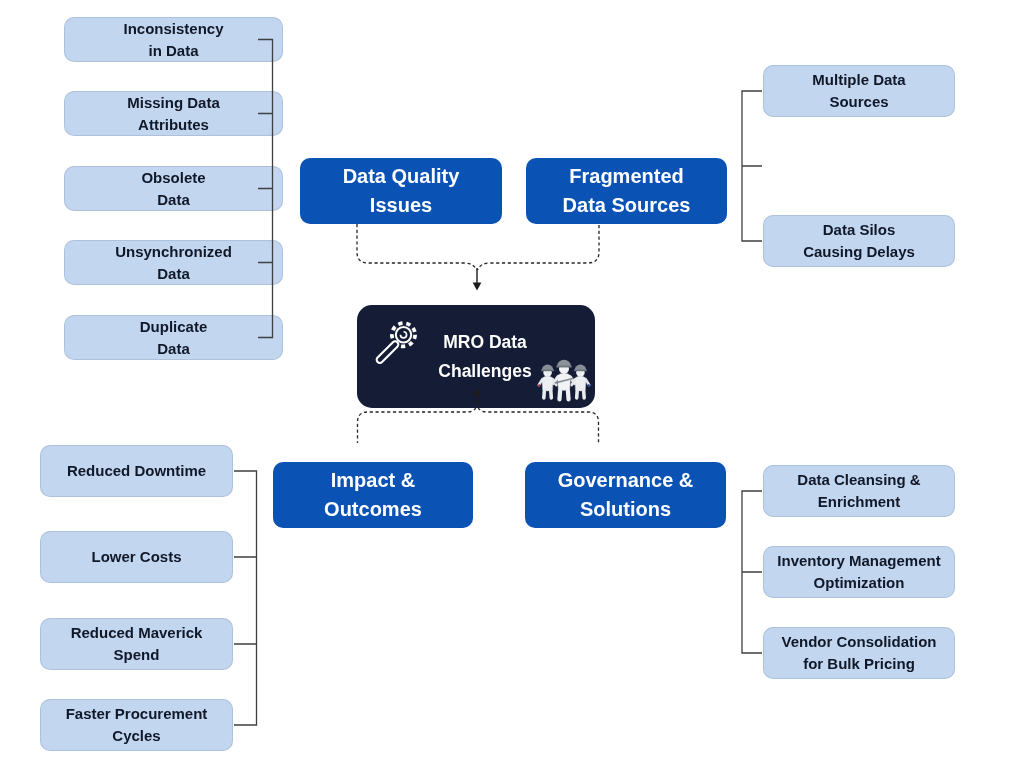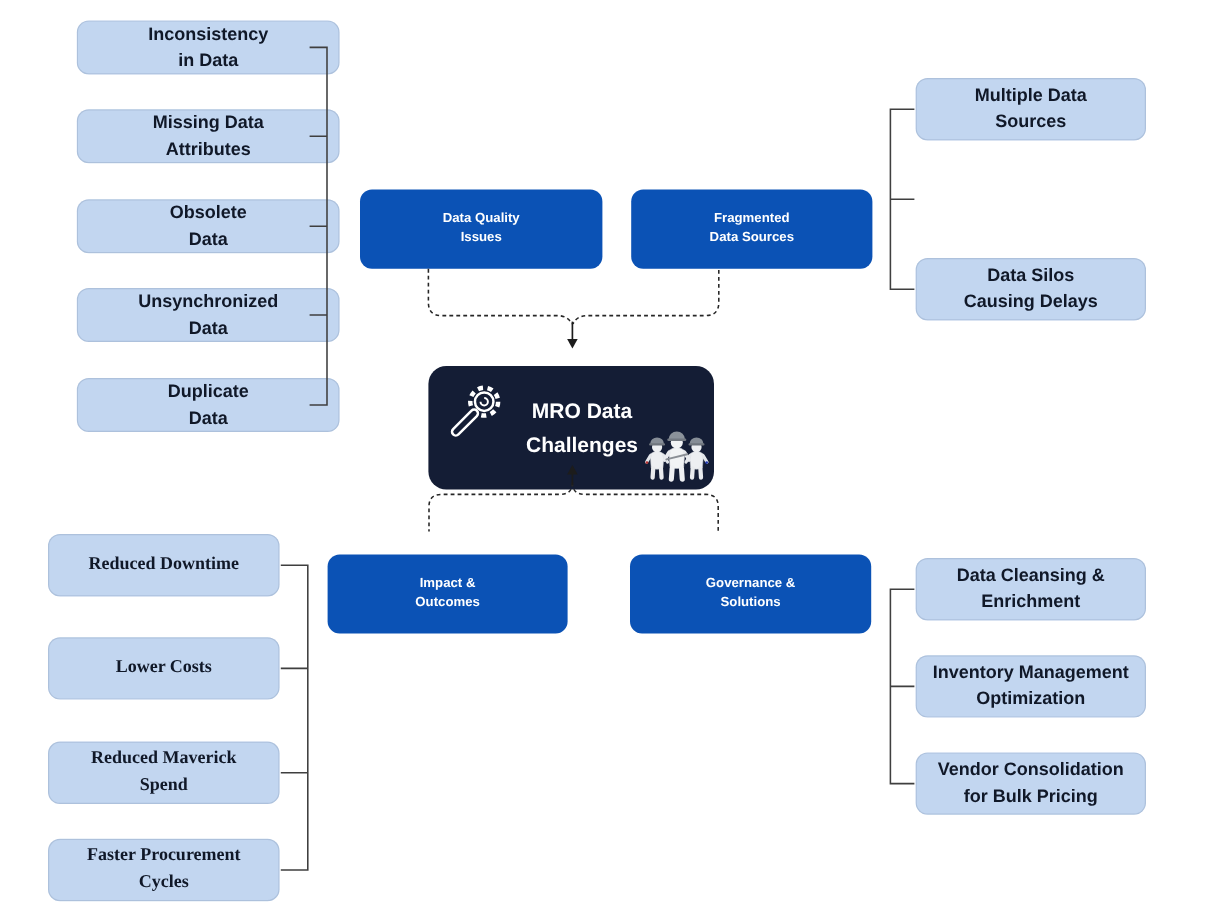--- a/index.html
+++ b/index.html
@@ -14,31 +14,31 @@
   }
   .leaf{
     background:var(--leaf-bg,#c2d6f0);
     color:var(--leaf-text,#101828);
     border-radius:10px;font-size:15px;line-height:1.45;
     box-shadow: inset 0 0 0 1px rgba(80,100,135,.18);
   }
   .parent{
     background:var(--parent-bg,#0b52b5);
     color:var(--parent-text,#ffffff);
-    border-radius:10px;font-size:11px;line-height:1.45;
+    border-radius:10px;font-size:20px;line-height:1.45;
   }
   .label{white-space:pre-line;display:block;padding:2px 6px;}
   
   .nl1,.nl2,.nl3,.nl4,.nl5{left:64px;width:219px;height:45px;}
   .nl1{top:17px}.nl2{top:91px}.nl3{top:166px}.nl4{top:240px}.nl5{top:315px}
   
   .nr1,.nr2,.nr3{left:763px;width:192px;height:52px;}
   .nr1{top:65px}.nr2{top:140px}.nr3{top:215px}
   
-  .bl1,.bl2,.bl3,.bl4{left:40px;width:193px;height:52px;font-family:Liberation Serif, serif;}
+  .bl1,.bl2,.bl3,.bl4{left:40px;width:193px;height:52px;}
   .bl1{top:445px}.bl2{top:531px}.bl3{top:618px}.bl4{top:699px}
   
   .br1,.br2,.br3{left:763px;width:192px;height:52px;}
   .br1{top:465px}.br2{top:546px}.br3{top:627px}
   
   .p-dq{left:300px;top:158px;width:202px;height:66px;}
   .p-fr{left:526px;top:158px;width:201px;height:66px;}
   .p-im{left:273px;top:462px;width:200px;height:66px;}
   .p-go{left:525px;top:462px;width:201px;height:66px;}
   

